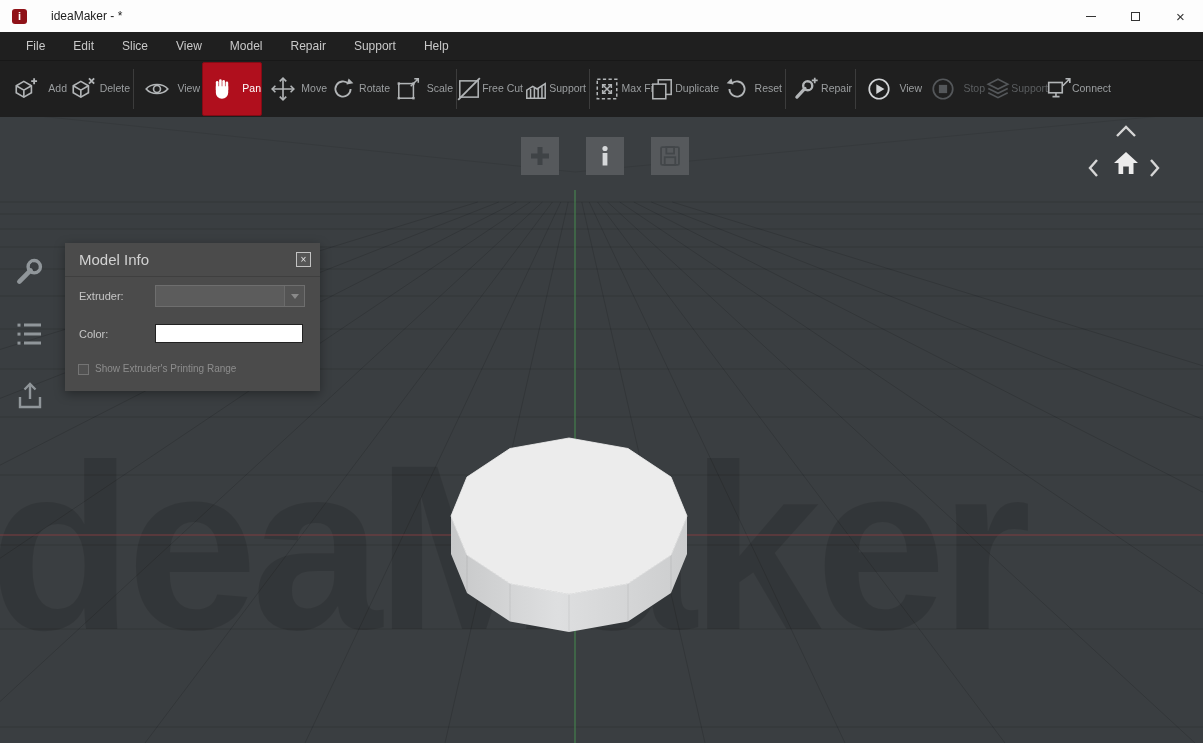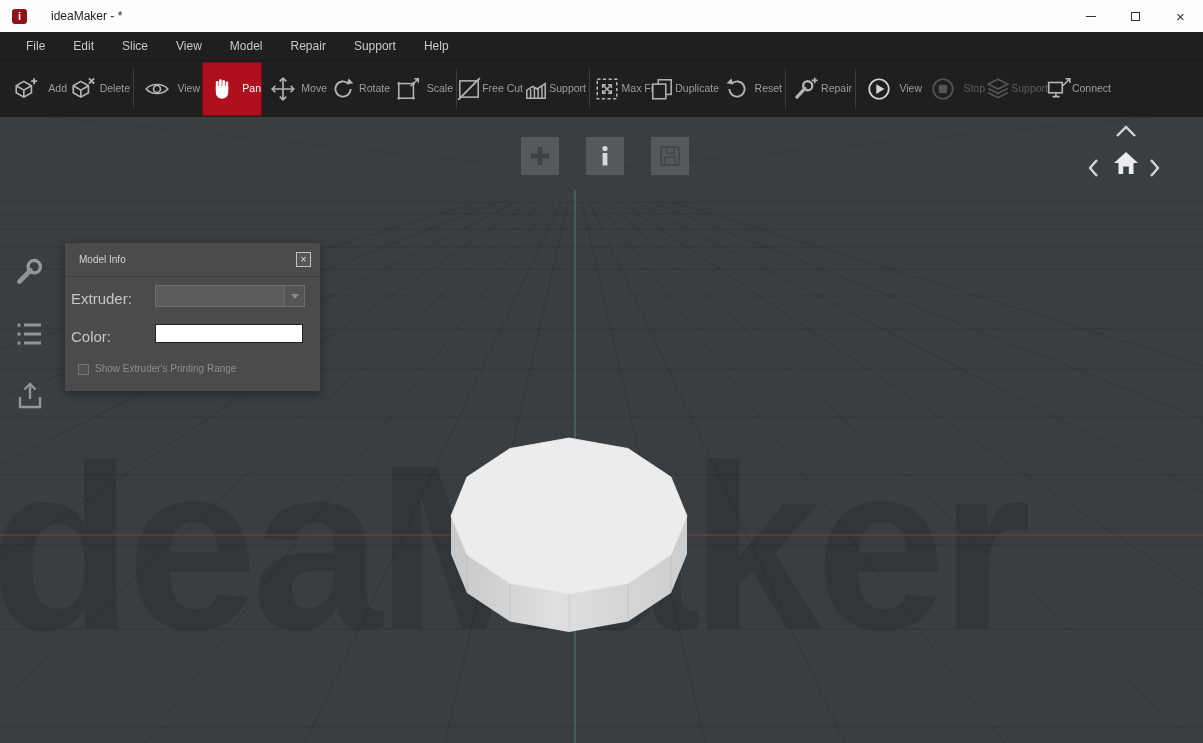--- a/index.html
+++ b/index.html
@@ -51,24 +51,24 @@
   .nav-home { position:absolute; left:31px; top:26px; }
   .nav-right { position:absolute; left:68px; top:34px; }
 
   .sidetools { position:absolute; z-index:4; left:12px; top:138px; display:flex; flex-direction:column; gap:28px; }
   .sidetool { width:36px; height:34px; display:flex; align-items:center; justify-content:center; }
 
   
   .dialog { position:absolute; z-index:5; left:65px; top:126px; width:255px; height:148px;
             background:#4b4b4b; box-shadow:0 3px 10px rgba(0,0,0,0.35); }
   .dheader { height:34px; display:flex; align-items:center; padding-left:14px; border-bottom:1px solid rgba(0,0,0,0.15); position:relative; }
-  .dtitle { font-size:10px; color:#d2d2d2; }
+  .dtitle { font-size:15px; color:#d2d2d2; }
   .dclose { position:absolute; right:9px; top:9px; width:15px; height:15px; border:1px solid #c2c2c2;
             color:#e3e3e3; font-size:10px; line-height:13px; text-align:center; background:#565656; }
-  .dlabel { position:absolute; left:6px; font-size:15px; color:#c6c6c6; }
+  .dlabel { position:absolute; left:14px; font-size:11px; color:#c6c6c6; }
   .ddropdown { position:absolute; left:90px; top:42px; width:150px; height:22px; background:#5c5c5c;
                border:1px solid #6e6e6e; display:flex; }
   .ddval { flex:1; font-size:11px; color:#9a9a9a; line-height:20px; padding-left:6px; }
   .ddbtn { width:20px; height:100%; background:#545454; border-left:1px solid #6a6a6a;
            display:flex; align-items:center; justify-content:center; }
   .ddarrow { width:0; height:0; border-left:4px solid transparent; border-right:4px solid transparent; border-top:5px solid #8a8a8a; }
   .dswatch { position:absolute; left:90px; top:81px; width:148px; height:19px; background:#ffffff; border:1px solid #222; }
   .dcheckbox { position:absolute; left:13px; top:121px; width:11px; height:11px; background:#515151; border:1px solid #747474; }
   .dchecklabel { position:absolute; left:30px; top:120px; font-size:10px; color:#8d8d8d; }
 </style>

